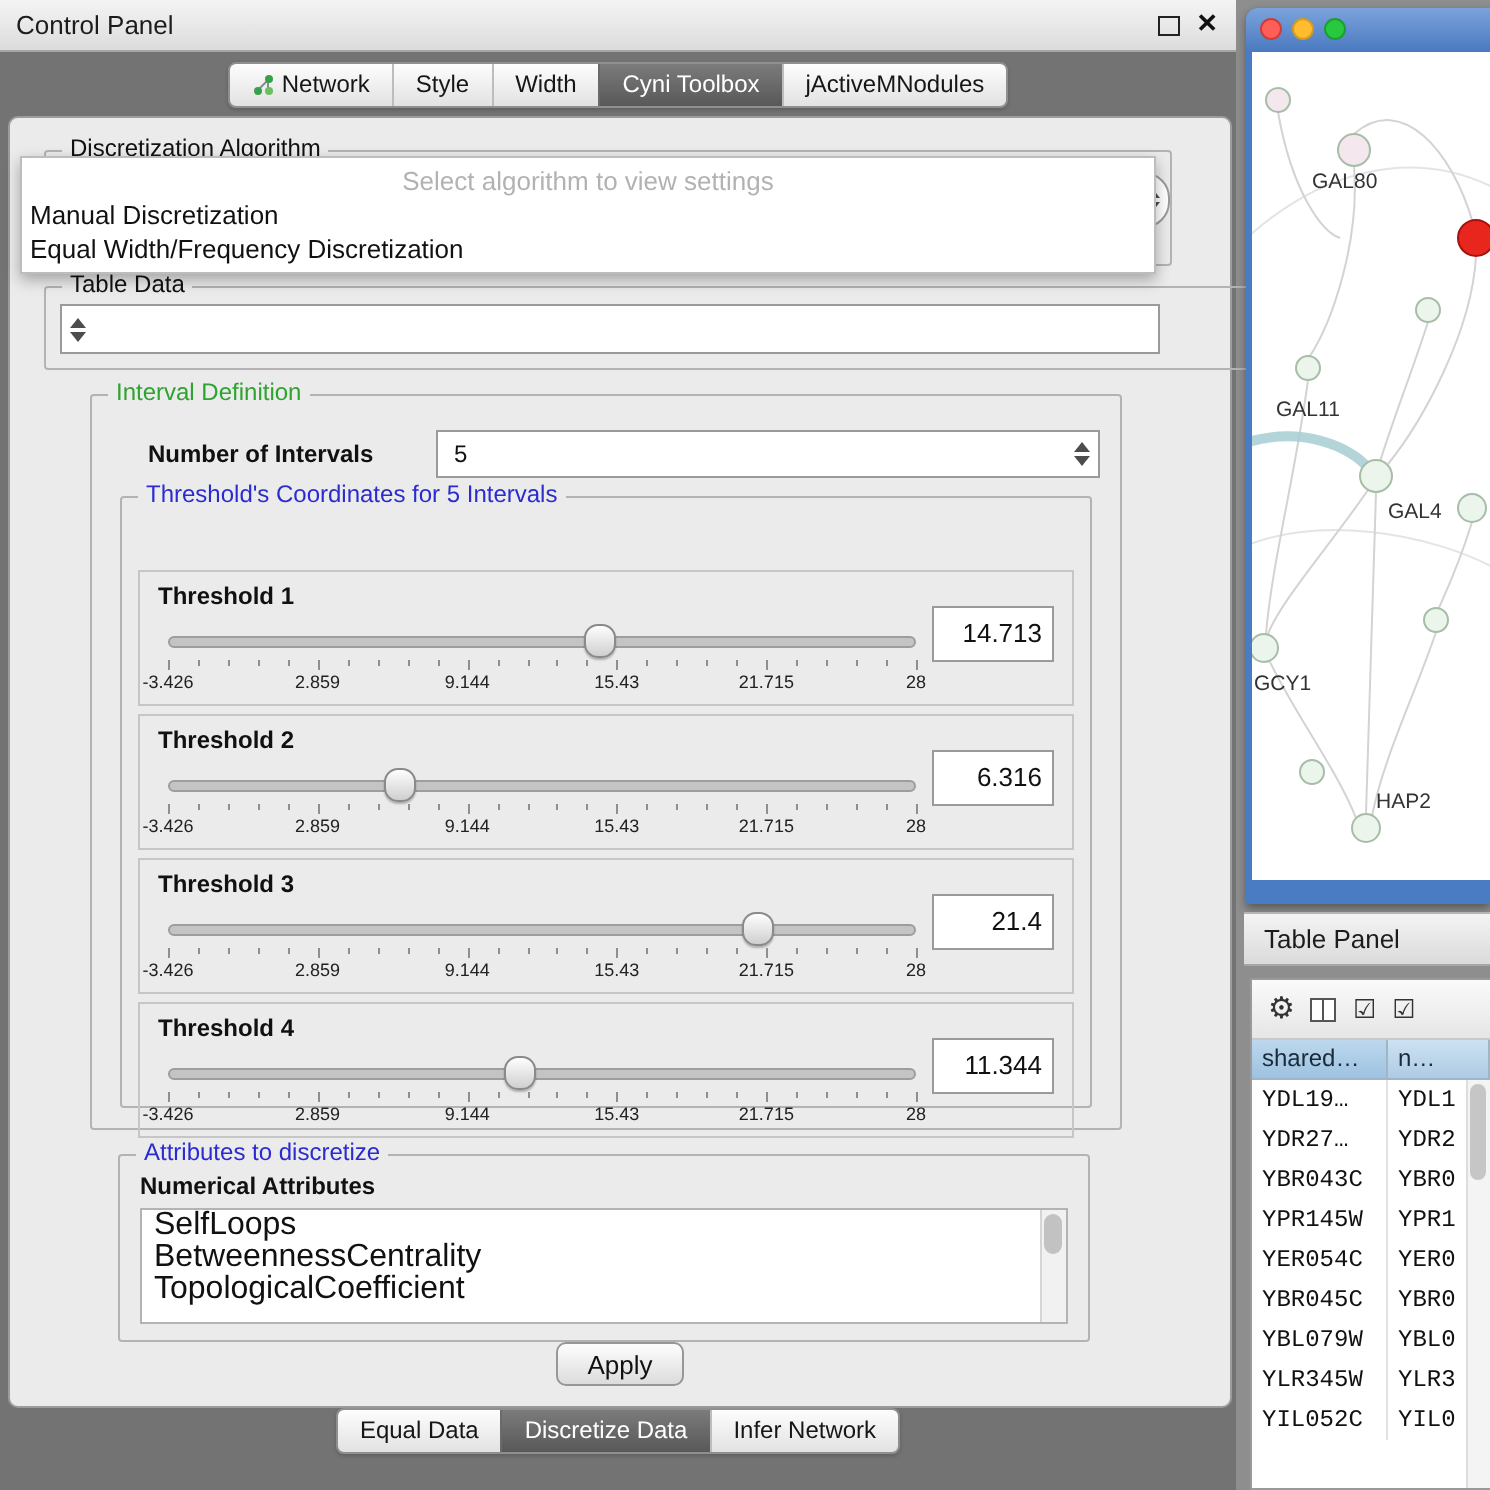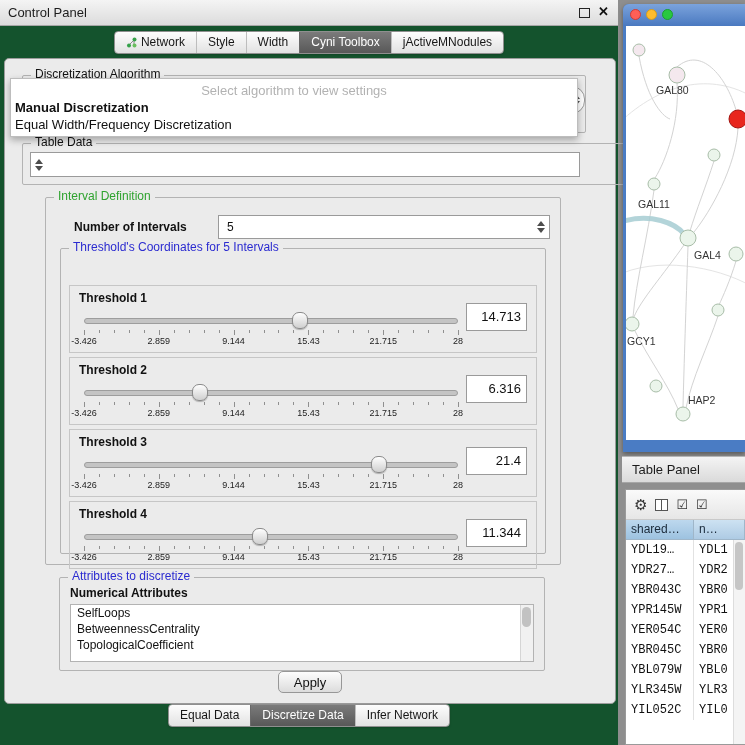--- a/index.html
+++ b/index.html
@@ -1,21 +1,21 @@
 <!DOCTYPE html>
 <html><head>
 <meta charset="utf-8">
 <style>
   html,body{margin:0;padding:0;}
   body{width:745px;height:745px;overflow:hidden;background:#8e8e8e;
        font-family:"Liberation Sans",sans-serif;position:relative;
        -webkit-font-smoothing:antialiased;}
 
   
-  .left-panel{position:absolute;left:0;top:0;width:618px;height:745px;background:#14532d;text-decoration:underline;}
+  .left-panel{position:absolute;left:0;top:0;width:618px;height:745px;background:#737373;text-decoration:underline;}
   .titlebar{position:absolute;left:0;top:0;width:618px;height:25px;
             background:linear-gradient(#f4f4f4,#dcdcdc);border-bottom:1px solid #a6a6a6;}
   .tb-title{position:absolute;left:8px;top:5px;font-size:13px;color:#1c1c1c;}
   .float-icon{position:absolute;right:28px;top:8px;width:9px;height:8px;border:1.5px solid #222;}
   .close-icon{position:absolute;right:9px;top:4px;font-size:13px;font-weight:bold;color:#111;cursor:default;}
 
   .tabs-row{position:absolute;left:0;top:31px;width:618px;text-align:center;}
   .seg-control{display:inline-flex;border:1px solid #8f8f8f;border-radius:4px;overflow:hidden;
                background:linear-gradient(#fdfdfd,#e2e2e2);box-shadow:0 1px 2px rgba(0,0,0,.18);vertical-align:top;}
   .seg{padding:3px 11px;font-size:12px;color:#161616;border-left:1px solid #bdbdbd;
@@ -61,36 +61,36 @@
   .tick-labels{position:absolute;left:14px;right:78px;top:50px;height:11px;}
   .tick-label{position:absolute;transform:translateX(-50%);font-size:9px;color:#222;white-space:nowrap;}
   .value-box{position:absolute;right:9px;top:17px;width:54px;height:26px;background:#fff;
              border:1px solid #9a9a9a;font-size:13px;line-height:26px;text-align:right;
              padding-right:5px;color:#111;}
 
   .attr-fs{left:54px;top:518px;width:484px;height:92px;}
   .attr-title{position:absolute;left:10px;top:8px;font-size:12px;font-weight:bold;color:#111;}
   .attr-list{position:absolute;left:10px;top:26px;width:462px;height:56px;background:#fff;
              border:1px solid #b3b3b3;overflow:hidden;}
-  .list-item{font-size:12px;line-height:16px;padding-left:6px;color:#111;white-space:nowrap;}
+  .list-item{font-size:16px;line-height:16px;padding-left:6px;color:#111;white-space:nowrap;}
   .attr-sb{position:absolute;right:0;top:0;bottom:0;width:12px;background:#f1f1f1;border-left:1px solid #d5d5d5;}
   .attr-sb-thumb{position:absolute;left:1px;top:2px;width:9px;height:20px;background:#c2c2c2;border-radius:5px;}
 
   .apply-btn{position:absolute;left:50%;top:612px;transform:translateX(-50%);width:64px;height:22px;
              background:linear-gradient(#fdfdfd,#dcdcdc);border:1px solid #979797;border-radius:5px;
              font-size:13px;color:#111;font-family:"Liberation Sans",sans-serif;padding:0;}
 
   .bottom-tabs-row{position:absolute;left:0;top:704px;width:618px;text-align:center;}
 
   
   .popup{position:absolute;left:10px;top:78px;width:566px;height:57px;background:#fff;
          border:1px solid #bdbdbd;box-shadow:0 3px 7px rgba(0,0,0,.3);z-index:30;}
   .popup-header{height:16px;line-height:16px;margin-top:4px;text-align:center;font-size:13px;color:#b2b2b2;}
   .popup-item{height:17px;line-height:17px;padding-left:4px;font-size:13px;color:#111;white-space:nowrap;}
-  .popup-item.bold{font-weight:bold;}
+  .popup-item.bold{font-weight:normal;}
 
   
   .net-window{position:absolute;left:623px;top:4px;width:122px;height:448px;background:#4a7cc4;
               border-radius:6px 0 0 0;box-shadow:0 2px 5px rgba(0,0,0,.4);}
   .net-titlebar{position:absolute;left:0;top:0;width:100%;height:22px;
                 background:linear-gradient(#7ba3dc,#4a79c0);border-radius:6px 0 0 0;}
   .light{position:absolute;top:5px;width:11px;height:11px;border-radius:50%;}
   .light.red{left:7px;background:#ff5f57;border:1px solid #ce3d38;box-sizing:border-box;}
   .light.yellow{left:23px;background:#febc2e;border:1px solid #d39c20;box-sizing:border-box;}
   .light.green{left:39px;background:#28c840;border:1px solid #1d9e31;box-sizing:border-box;}

